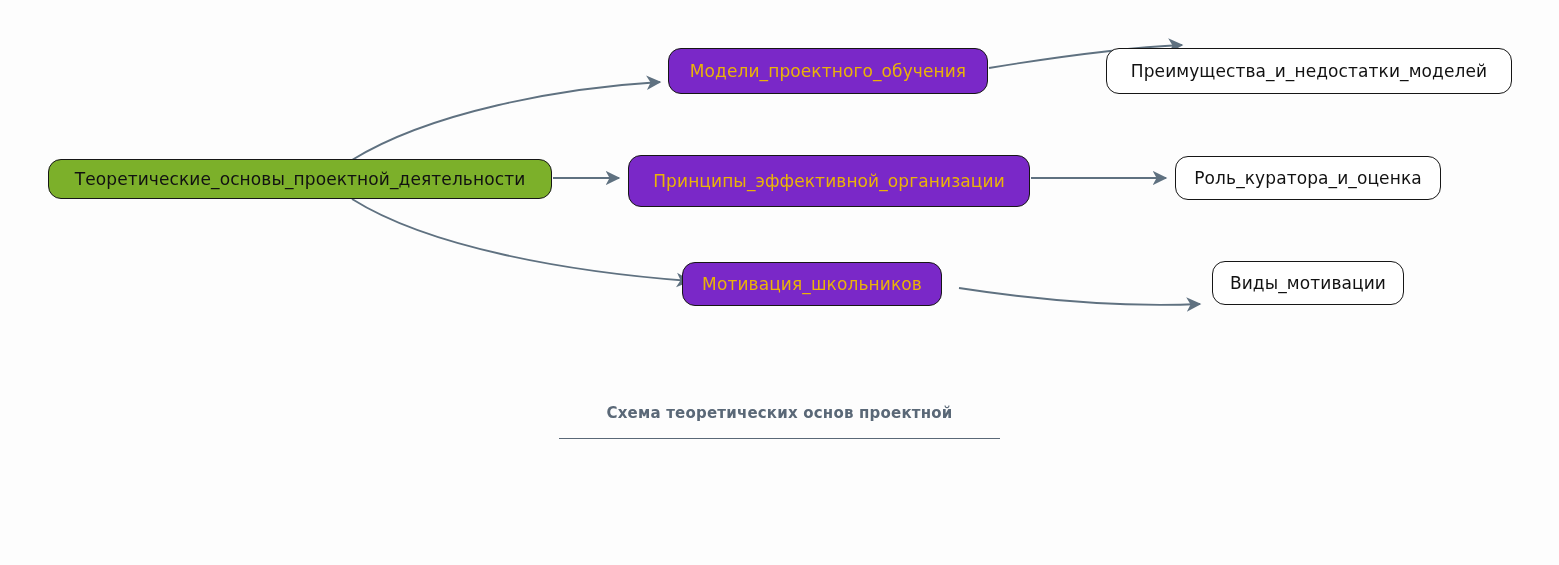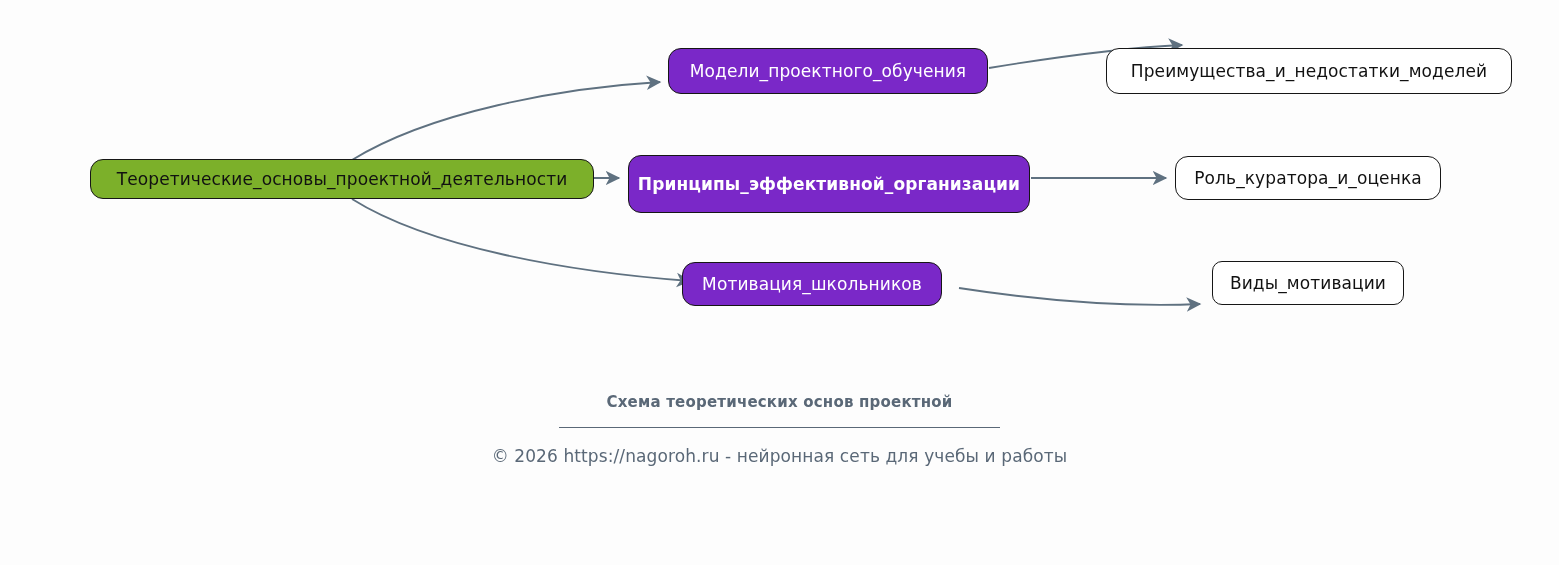--- a/index.html
+++ b/index.html
@@ -38,35 +38,34 @@
     border: 1.6px solid #161616;
     border-radius: 13px;
     font-size: 17px;
     line-height: 1.1;
     color: #111111;
     white-space: nowrap;
     letter-spacing: 0.1px;
   }
   .node-root {
     background: #7cb02a;
-    margin-left: 42px;
   }
   .node-mid {
     background: #7a28c8;
-    color: #ffffff;
+    color: #eab308;
   }
   .node-leaf {
     background: #ffffff;
   }
 
   
   .caption-block {
     position: absolute;
     left: 0;
-    top: 392px;
+    top: 403px;
     width: 1559px;
     text-align: center;
   }
   .caption-title {
     font-size: 15px;
     font-weight: bold;
     color: #5a6877;
     line-height: 1.35;
     letter-spacing: 0.2px;
     margin: 0 auto;
@@ -107,41 +106,40 @@
   </svg>
 
   <div class="node node-root" style="left: 48px; top: 159px; width: 504px; height: 40px;">
     <span>Теоретические_основы_проектной_деятельности</span>
   </div>
 
   <div class="node node-mid" style="left: 668px; top: 48px; width: 320px; height: 46px;">
     <span>Модели_проектного_обучения</span>
   </div>
 
-  <div class="node node-mid" style="left: 628px; top: 155px; width: 402px; height: 58px; font-weight: bold;">
+  <div class="node node-mid" style="left: 628px; top: 155px; width: 402px; height: 52px;">
     <span>Принципы_эффективной_организации</span>
   </div>
 
   <div class="node node-mid" style="left: 682px; top: 262px; width: 260px; height: 44px;">
     <span>Мотивация_школьников</span>
   </div>
 
   <div class="node node-leaf" style="left: 1175px; top: 156px; width: 266px; height: 44px;">
     <span>Роль_куратора_и_оценка</span>
   </div>
 
   <div class="node node-leaf" style="left: 1106px; top: 48px; width: 406px; height: 46px;">
     <span>Преимущества_и_недостатки_моделей</span>
   </div>
 
-  <div class="node node-leaf" style="left: 1212px; top: 261px; width: 192px; height: 44px; border-radius: 10px;">
+  <div class="node node-leaf" style="left: 1212px; top: 261px; width: 192px; height: 44px;">
     <span>Виды_мотивации</span>
   </div>
 
   <div class="caption-block">
     <div class="caption-title">
       <div>Схема теоретических основ проектной</div>
     </div>
     <div class="caption-rule"></div>
-    <div class="caption-footer">© 2026 https://nagoroh.ru - нейронная сеть для учебы и работы</div>
   </div>
 
 </div>
 
 </body></html>

